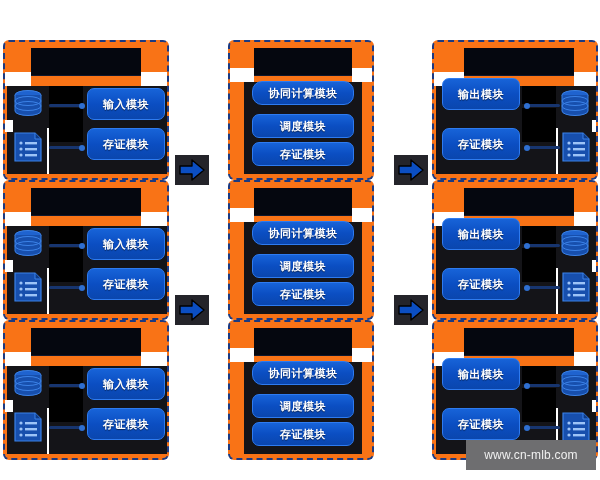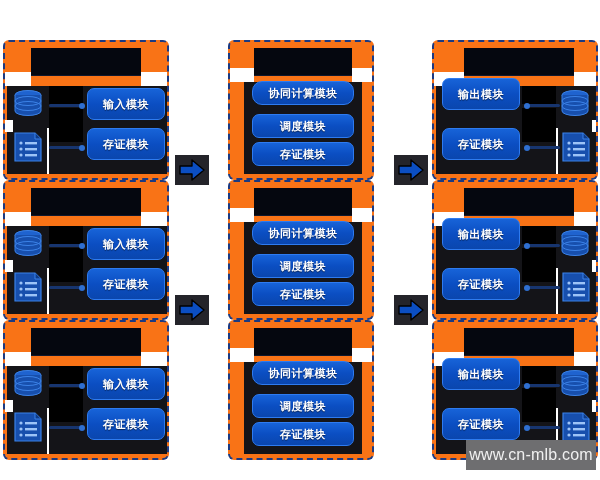--- a/index.html
+++ b/index.html
@@ -161,21 +161,21 @@
     justify-content: center;
     letter-spacing: 0.3px;
   }
 
   .watermark {
     position: absolute;
     left: 466px; top: 440px;
     width: 130px; height: 30px;
     background: #6e6e70;
     color: #f0f0f0;
-    font-size: 16px;
+    font-size: 12px;
     display: flex;
     align-items: center;
     justify-content: center;
     letter-spacing: 0.2px;
   }
 </style>
 </head>
 <body>
 
 <div id="stage">

